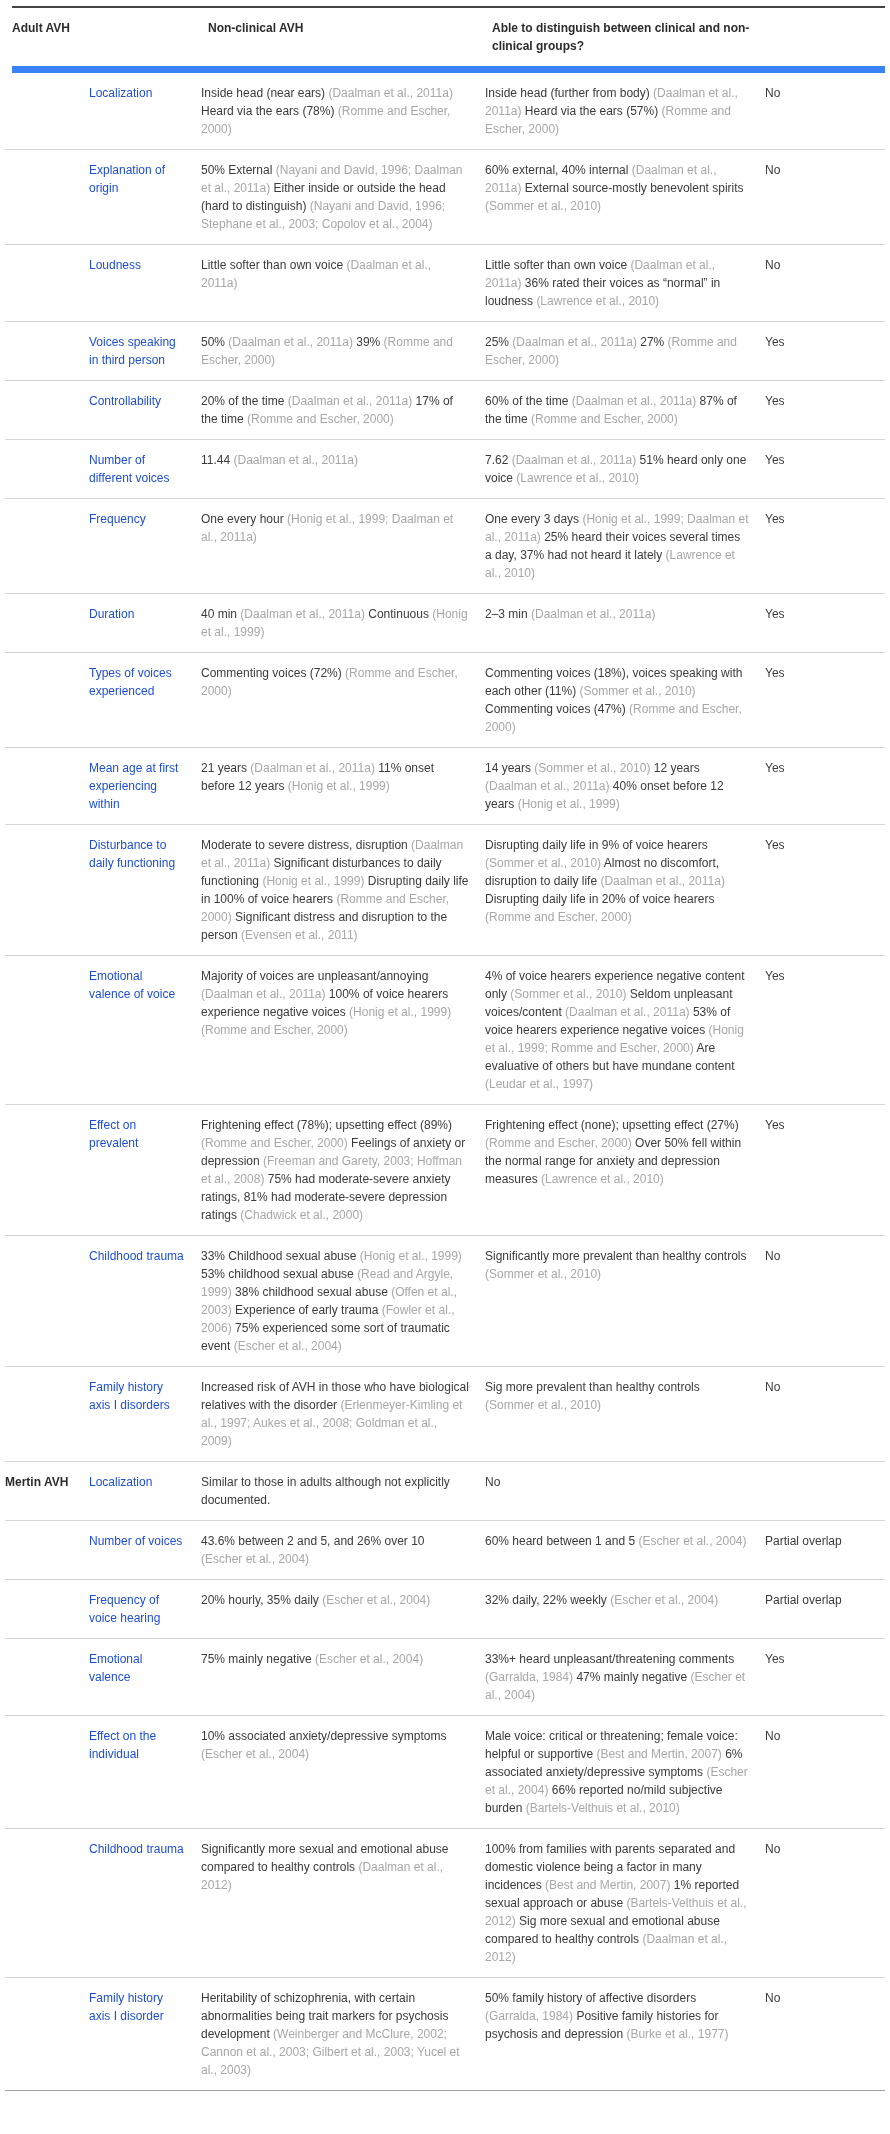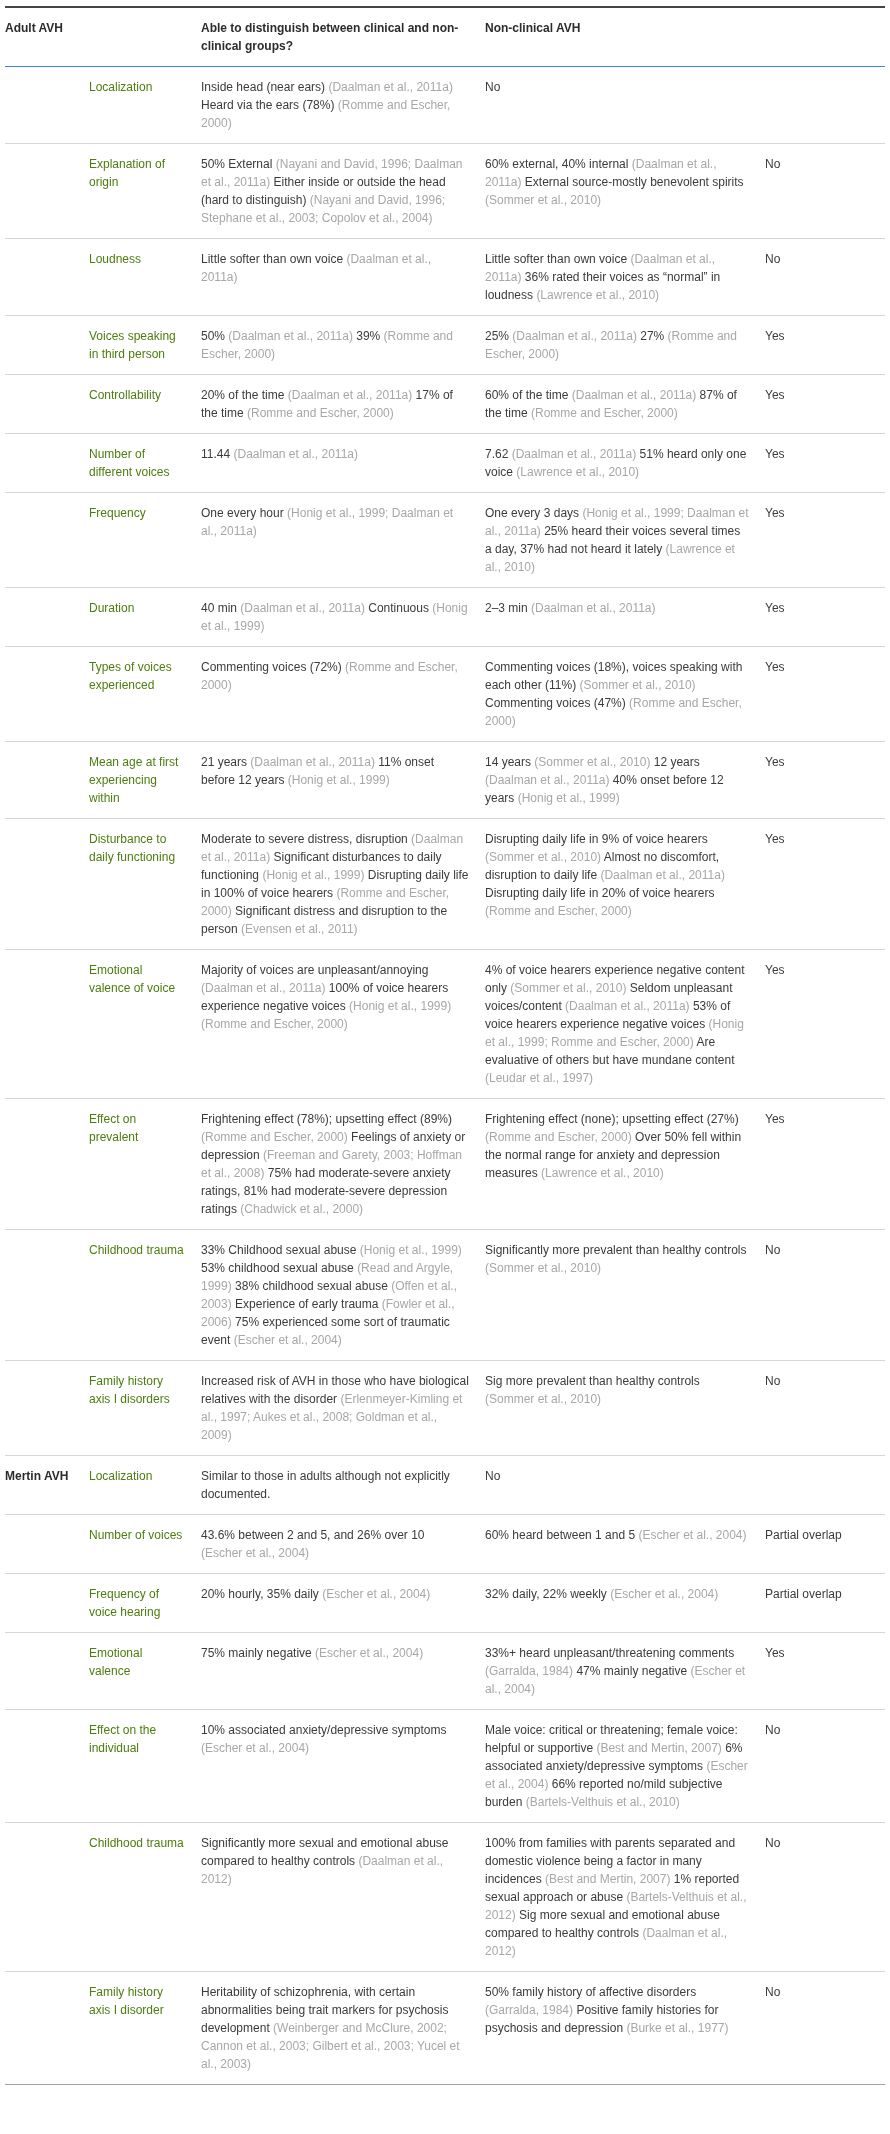--- a/index.html
+++ b/index.html
@@ -17,51 +17,53 @@
     border-bottom: 1px solid #d6d6d6;
   }
   .row > div {
     padding: 11px 16px 11px 0;
     font-size: 12px;
     line-height: 18px;
   }
 
   .thead {
     border-top: 2px solid #454545;
-    border-bottom: 1px solid #3b82f6;
+    border-bottom: 7px solid #3b82f6;
+    margin-left: 7px;
   }
   .hd {
     font-weight: bold;
     color: #2c2c2c;
   }
 
   .group { font-weight: bold; color: #2c2c2c; }
-  .char  { color: #4d7c0f; }
+  .char  { color: #1d4ed8; }
   .cell  { color: #3b3b3b; }
   .cite  { color: #a7a7a7; }
 
   #tbody .row:last-child { border-bottom: 1px solid #a2a2a2; }
 </style>
 </head>
 <body>
 
 <div class="paper">
 
   <div class="row thead">
     <div class="hd">Adult AVH</div>
     <div class="hd"></div>
+    <div class="hd">Non-clinical AVH</div>
     <div class="hd">Able to distinguish between clinical and non-clinical groups?</div>
-    <div class="hd">Non-clinical AVH</div>
   </div>
 
   <div id="tbody">
   <div class="row">
     <div class="group"></div>
     <div class="char">Localization</div>
     <div class="cell">Inside head (near ears) <span class="cite">(Daalman et al., 2011a)</span> Heard via the ears (78%) <span class="cite">(Romme and Escher, 2000)</span></div>
+    <div class="cell">Inside head (further from body) <span class="cite">(Daalman et al., 2011a)</span> Heard via the ears (57%) <span class="cite">(Romme and Escher, 2000)</span></div>
     <div class="cell">No</div>
   </div>
 
   <div class="row">
     <div class="group"></div>
     <div class="char">Explanation of origin</div>
     <div class="cell">50% External <span class="cite">(Nayani and David, 1996; Daalman et al., 2011a)</span> Either inside or outside the head (hard to distinguish) <span class="cite">(Nayani and David, 1996; Stephane et al., 2003; Copolov et al., 2004)</span></div>
     <div class="cell">60% external, 40% internal <span class="cite">(Daalman et al., 2011a)</span> External source-mostly benevolent spirits <span class="cite">(Sommer et al., 2010)</span></div>
     <div class="cell">No</div>
   </div>

